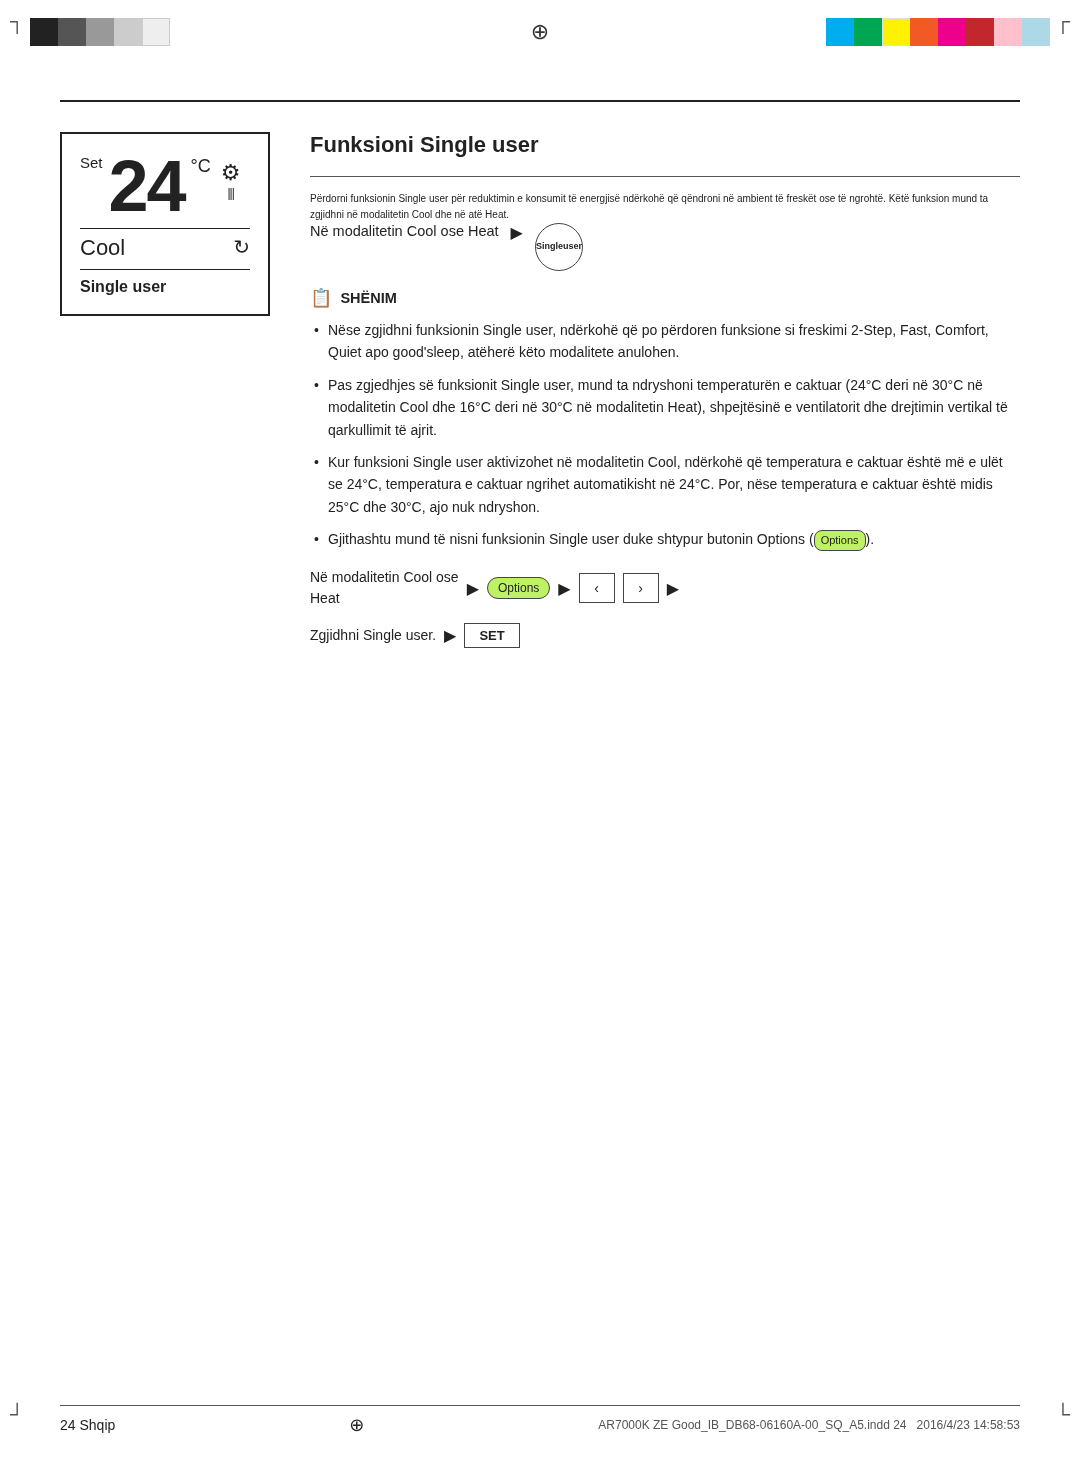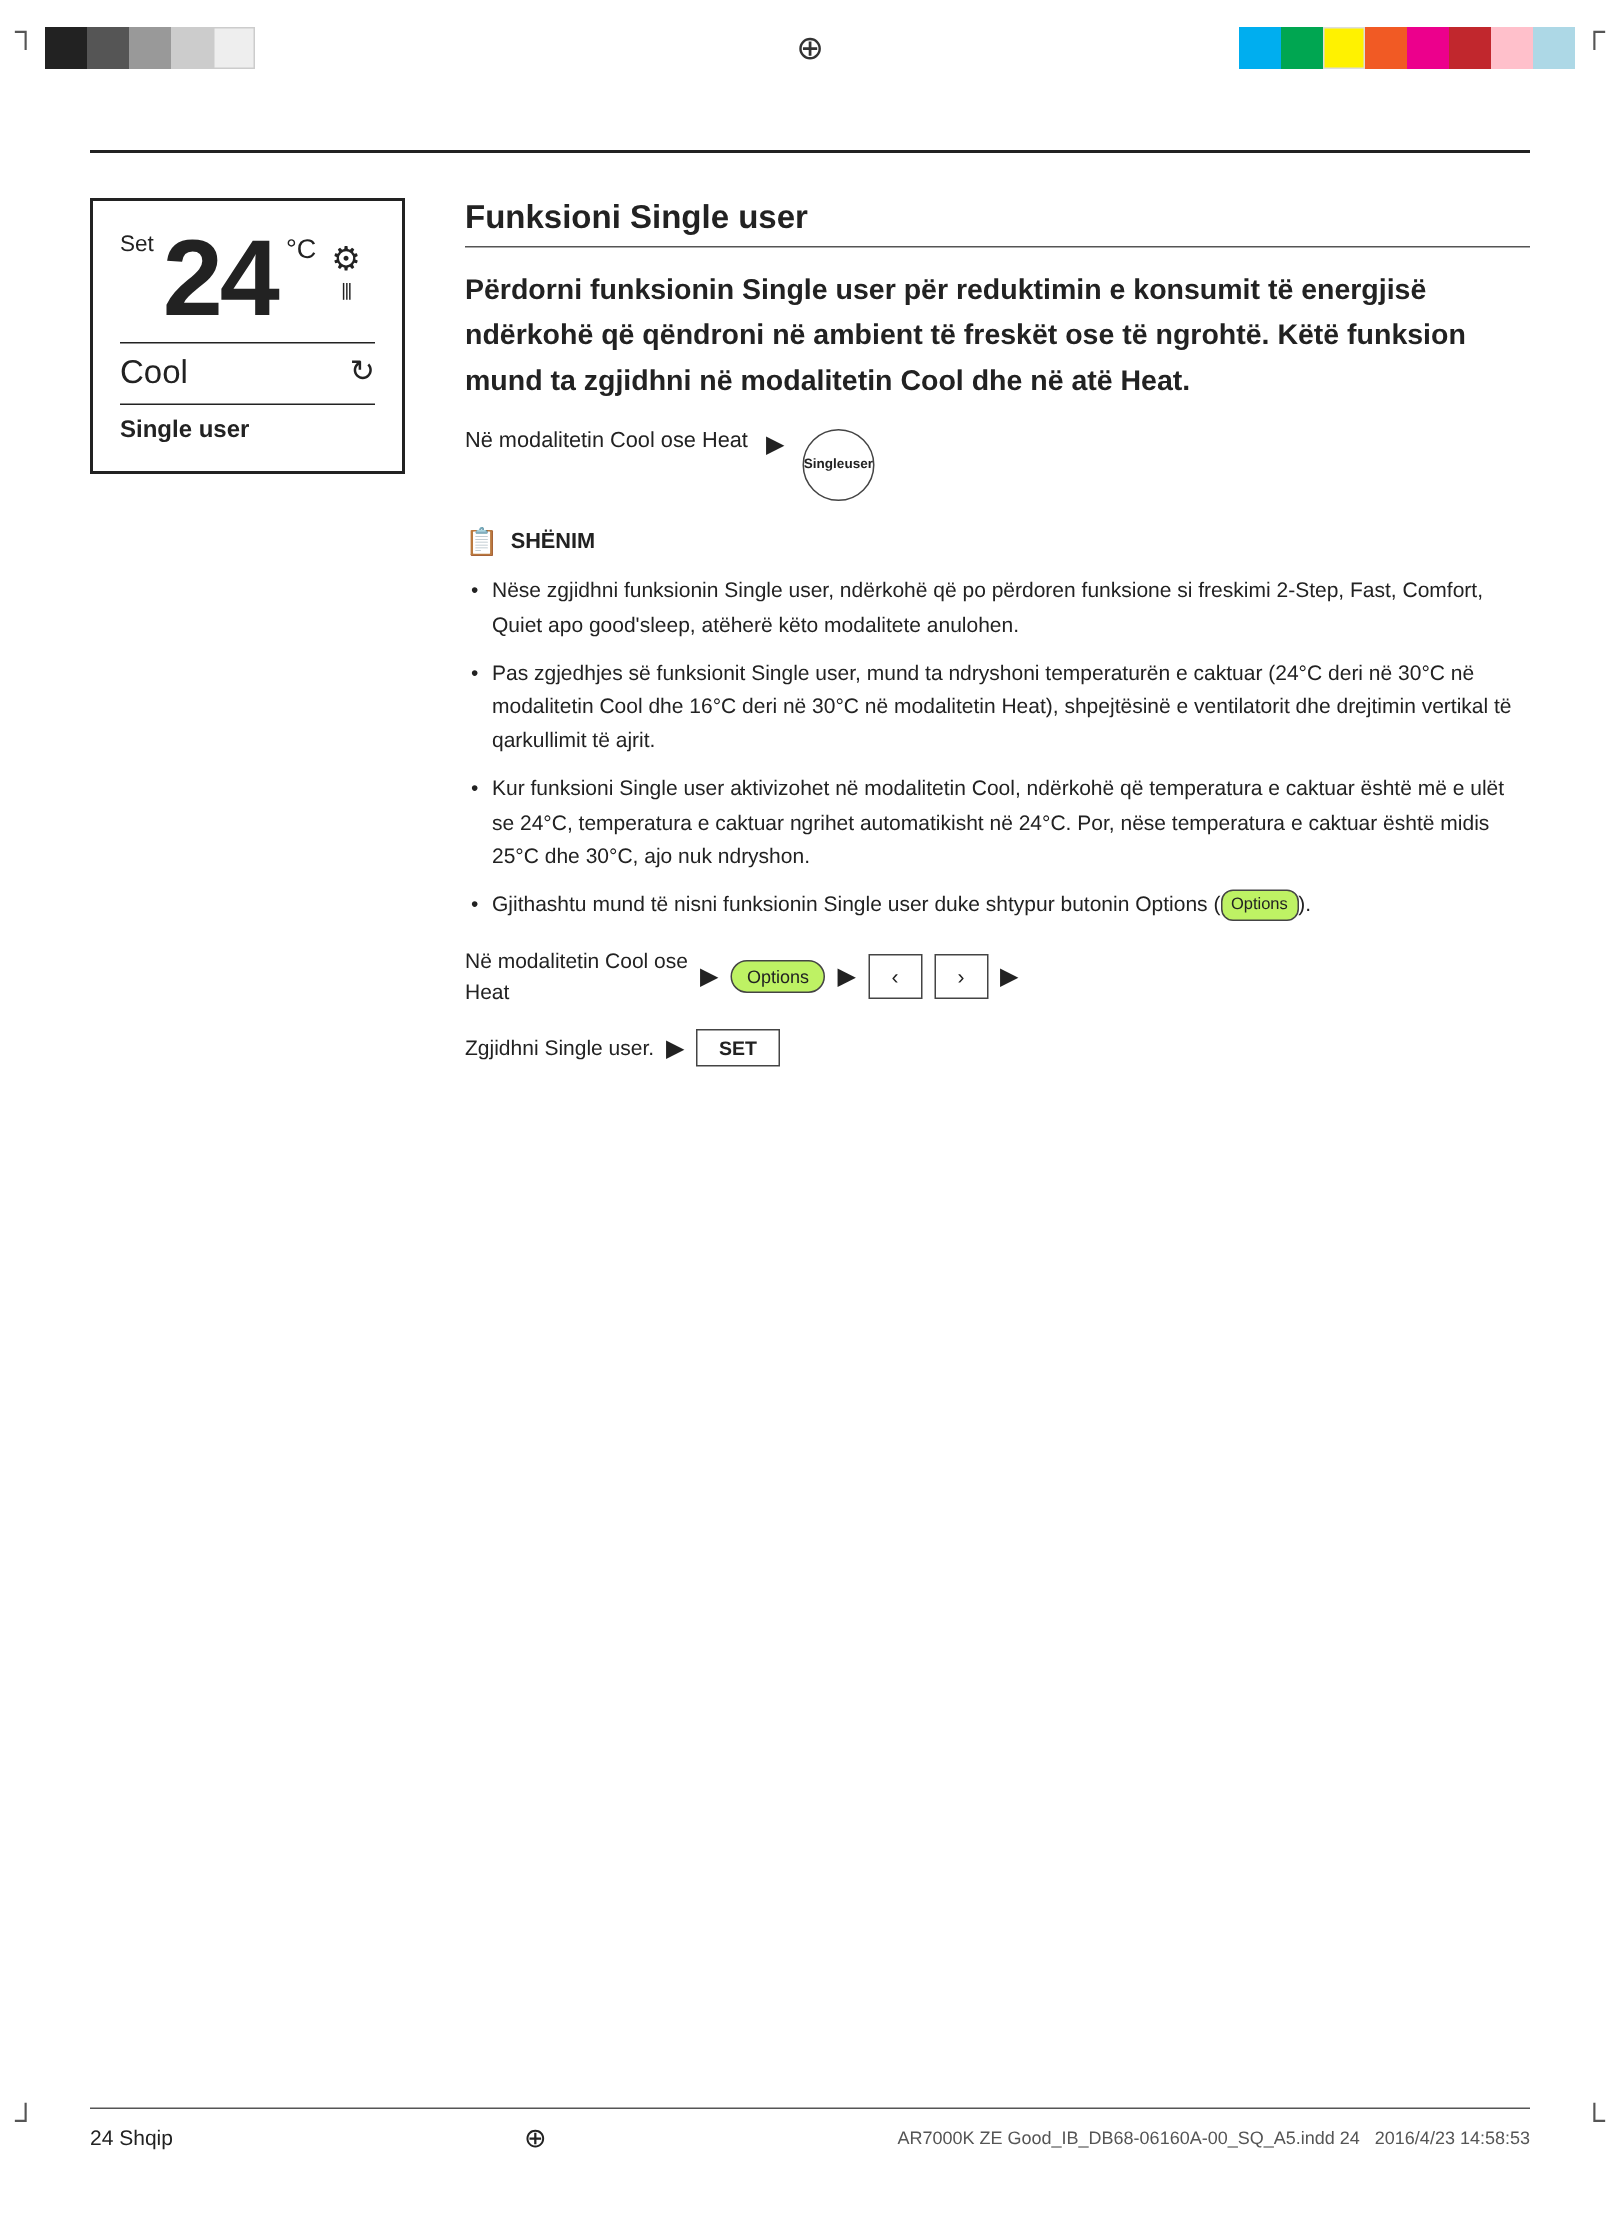--- a/index.html
+++ b/index.html
@@ -152,32 +152,30 @@
       margin-top: 8px;
     }
 
     
     .right-panel {
       flex: 1;
     }
     .section-title {
       font-size: 22px;
       font-weight: bold;
-      margin-bottom: 6px;
+      margin-bottom: 18px;
     }
     .section-title-rule {
       border: none;
       border-top: 1.5px solid #555;
       margin-bottom: 14px;
     }
     .intro-text {
-      font-size: 19px;
+      font-size: 10px;
       line-height: 1.6;
-      margin-bottom: 16px;
-      font-weight: bold;
     }
     .mode-row {
       display: flex;
       align-items: flex-start;
       gap: 12px;
       margin-bottom: 16px;
       font-size: 14.5px;
     }
     .arrow-right {
       font-size: 16px;

